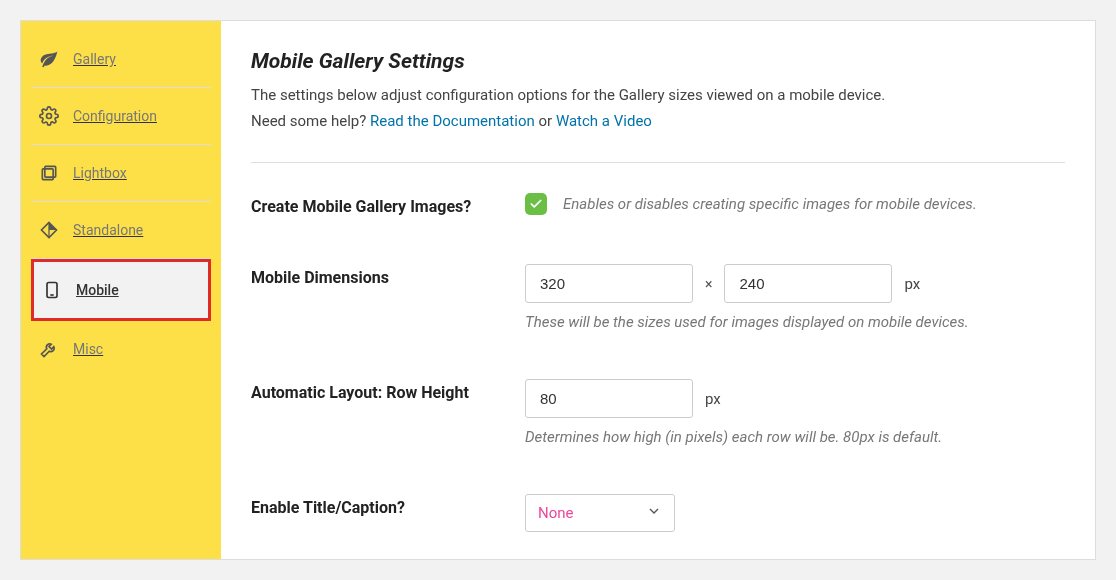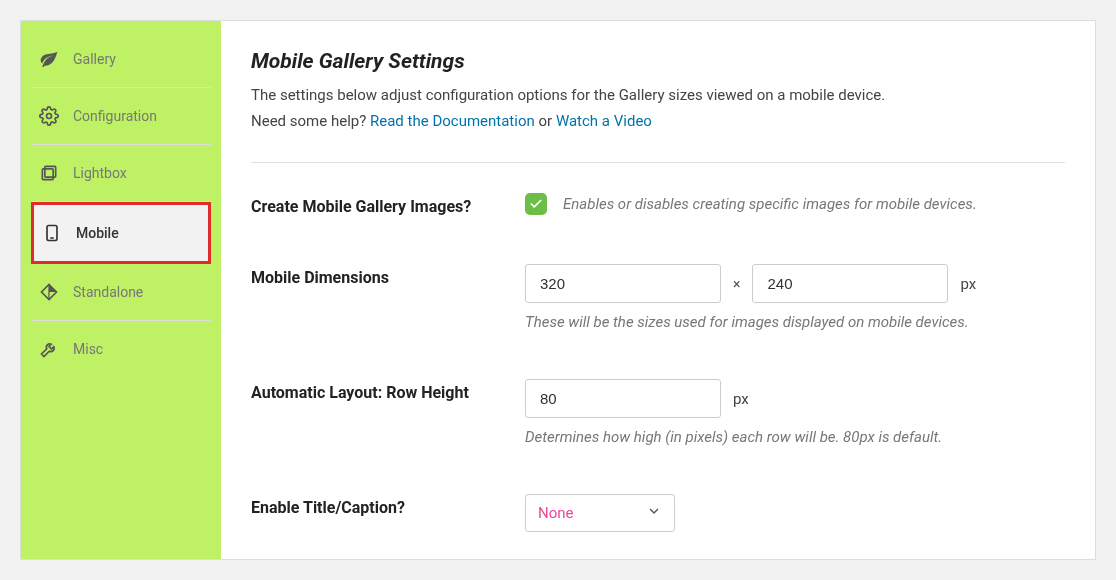--- a/index.html
+++ b/index.html
@@ -13,23 +13,24 @@
     .container {
       display: flex;
       border: 1px solid #ddd;
       background: #fff;
       width: 1076px;
       height: 540px;
       overflow: hidden;
     }
     .sidebar {
       width: 200px;
-      background: #bef264;
+      background: #fde047;
       padding: 10px;
       flex-shrink: 0;
+      text-decoration: underline;
     }
     .sidebar-item {
       display: flex;
       align-items: center;
       padding: 18px 8px;
       border-bottom: 1px solid #ddd;
       color: #777;
       cursor: pointer;
       gap: 14px;
     }
@@ -111,21 +112,21 @@
     .below-hint { margin-top: 10px; }
     .dim-row { display: flex; align-items: center; gap: 12px; }
     .dim-row .sep { color: #555; font-size: 14px; }
     .dim-row .unit { color: #444; font-size: 15px; }
     input[type="text"] {
       border: 1px solid #ccc;
       border-radius: 3px;
       padding: 10px 14px;
       font-size: 15px;
       color: #333;
-      width: 196px;
+      width: 168px;
     }
     .select-wrap {
       border: 1px solid #ccc;
       border-radius: 3px;
       display: inline-flex;
       align-items: center;
       justify-content: space-between;
       padding: 8px 12px;
       width: 150px;
       cursor: pointer;
@@ -163,39 +164,39 @@
     <div class="sidebar-item">
       <span class="icon">
         <svg viewBox="0 0 24 24" fill="none" stroke="currentColor" stroke-width="2">
             <rect x="7" y="4" width="13" height="13" rx="1"></rect>
             <rect x="4" y="7" width="13" height="13" rx="1"></rect>
           </svg>
       </span>
       <span>Lightbox</span>
     </div>
 
-    <div class="sidebar-item active">
-      <span class="icon">
-        <svg viewBox="0 0 24 24" fill="none" stroke="currentColor" stroke-width="2">
-            <rect x="6" y="3" width="12" height="18" rx="2"></rect>
-            <line x1="10" y1="18" x2="14" y2="18"></line>
-          </svg>
-      </span>
-      <span>Mobile</span>
-    </div>
-
     <div class="sidebar-item">
       <span class="icon">
         <svg viewBox="0 0 24 24">
             <path d="M12 3 L21 12 L12 21 L3 12 Z" fill="none" stroke="currentColor" stroke-width="2"></path>
             <path d="M12 3 L12 21" stroke="currentColor" stroke-width="1.5"></path>
             <path d="M12 3 L21 12 L12 12 Z" fill="currentColor"></path>
           </svg>
       </span>
       <span>Standalone</span>
+    </div>
+
+    <div class="sidebar-item active">
+      <span class="icon">
+        <svg viewBox="0 0 24 24" fill="none" stroke="currentColor" stroke-width="2">
+            <rect x="6" y="3" width="12" height="18" rx="2"></rect>
+            <line x1="10" y1="18" x2="14" y2="18"></line>
+          </svg>
+      </span>
+      <span>Mobile</span>
     </div>
 
     <div class="sidebar-item">
       <span class="icon">
         <svg viewBox="0 0 24 24" fill="none" stroke="currentColor" stroke-width="2">
             <path d="M14.7 6.3a4 4 0 0 0-5.4 5.4L3 18l3 3 6.3-6.3a4 4 0 0 0 5.4-5.4L15 12 12 9l2.7-2.7z"></path>
           </svg>
       </span>
       <span>Misc</span>
     </div>

